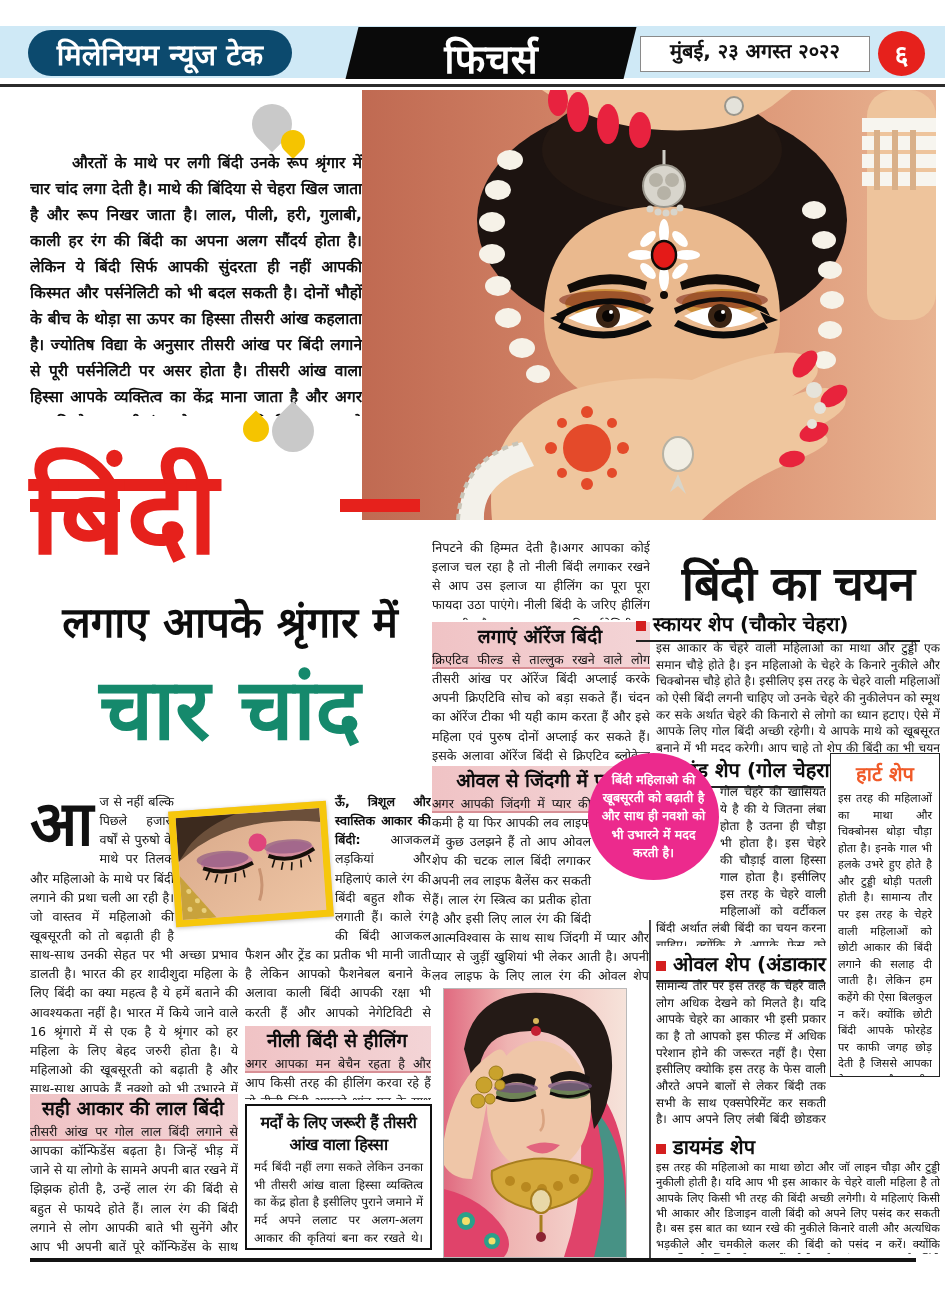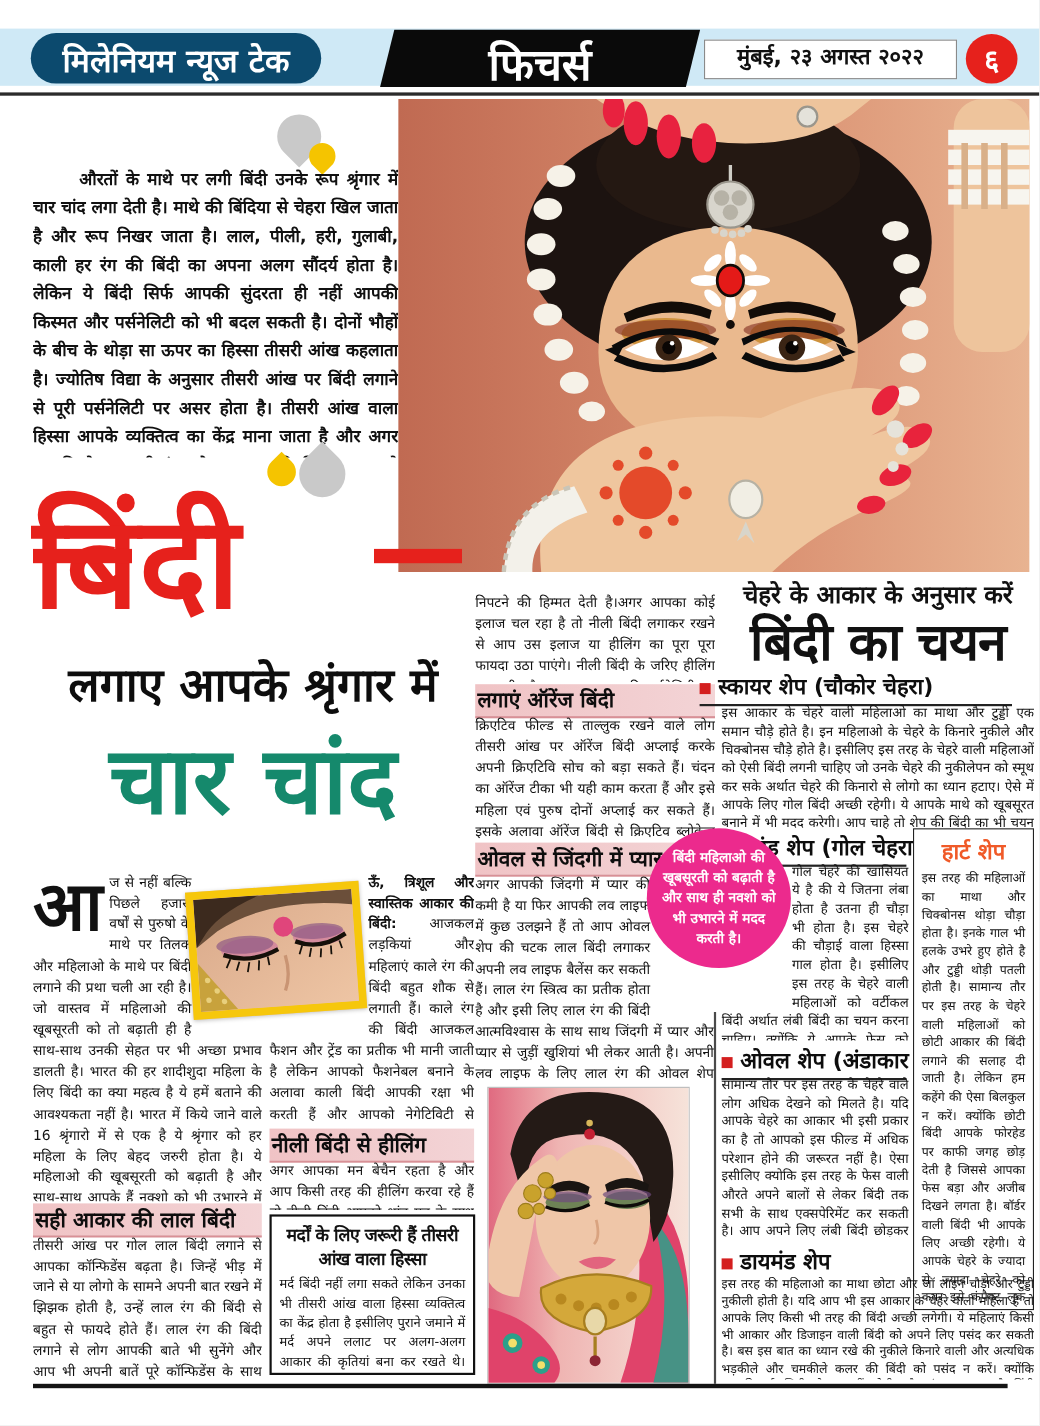--- a/index.html
+++ b/index.html
@@ -33,21 +33,21 @@
   
   .bar-red{background:#e6211c;height:13px;}
   .hl1{left:30px;top:452px;width:400px;height:140px;color:#e6211c;font-size:116px;font-weight:800;
        line-height:1.05;text-align:left;}
   .hl2{left:30px;top:592px;width:400px;height:56px;color:#0d0d0d;font-size:42px;font-weight:800;text-align:center;}
   .hl3{left:30px;top:648px;width:400px;height:112px;color:#15896c;font-size:85px;font-weight:800;text-align:center;}
 
   
   .bodytxt{font-size:12.6px;line-height:1.52;font-weight:500;}
   .pinkhead{background:linear-gradient(90deg,#f0c3c5,#f3d4d6);border-bottom:2px solid #d89096;
-            color:#0d0d0d;font-weight:800;font-size:19px;padding:1px 4px 2px 2px;white-space:nowrap;}
+            color:#0d0d0d;font-weight:800;font-size:19px;padding:1px 4px 18px 2px;white-space:nowrap;text-align:center;}
   .sec4head{font-weight:800;font-size:20px;color:#0d0d0d;border-bottom:2px solid #222;
             padding-bottom:3px;white-space:nowrap;}
   .sq{display:inline-block;width:10px;height:10px;background:#d41f1f;margin-right:7px;}
   .dropcap{float:left;font-size:62px;line-height:0.9;font-weight:800;padding:4px 6px 0 0;}
   .fl{float:left;} .fr{float:right;}
 
   .menbox{border:2px solid #111;padding:5px 7px;}
   .menbox .h{font-weight:800;font-size:16px;text-align:center;margin-bottom:4px;letter-spacing:-0.5px;}
   .menbox .b{font-size:11.8px;line-height:1.5;text-align:justify;}
 
@@ -327,23 +327,20 @@
           <circle cx="22" cy="232" r="9"></circle>
           <circle cx="48" cy="252" r="8"></circle>
         </g>
       <g fill="#f3e06a">
           <circle cx="22" cy="232" r="4"></circle>
           <circle cx="48" cy="252" r="3.5"></circle>
         </g>
     </svg>
   </div>
 
-  <div class="abs kicker" style="left:656px;top:524px;width:284px;">
-    <span>चेहरे के आकार के अनुसार करें</span>
-  </div>
   <div class="abs bigtitle" style="left:656px;top:550px;width:284px;">
     <span>बिंदी का चयन</span>
   </div>
 
   <div class="abs sec4head" style="left:636px;top:610px;width:284px;">
     <span class="sq"></span><span>स्कायर शेप (चौकोर चेहरा)</span>
   </div>
   <div class="abs bodytxt just ov" style="left:656px;top:640px;width:284px;height:114px;font-size:12.1px;line-height:1.38;">
     <span>इस आकार के चेहरे वाली महिलाओ का माथा और टुड्डी एक समान चौड़े होते है। इन महिलाओ के चेहरे के किनारे नुकीले और चिक्बोनस चौड़े होते है। इसीलिए इस तरह के चेहरे वाली महिलाओं को ऐसी बिंदी लगनी चाहिए जो उनके चेहरे की नुकीलेपन को स्मूथ कर सके अर्थात चेहरे की किनारो से लोगो का ध्यान हटाए। ऐसे में आपके लिए गोल बिंदी अच्छी रहेगी। ये आपके माथे को खूबसूरत बनाने में भी मदद करेगी। आप चाहे तो शेप की बिंदी का भी चयन कर सकती है। त्रिकोण आकार बिन्दी को न ही लगाएं तो बेहतर होगा क्योंकि ये सिर्फ आपके चेहरे के किनारो को उभारने का ही काम करेगी।</span>
   </div>
@@ -356,21 +353,21 @@
     <span>गोल चेहरे की खासियत ये है की ये जितना लंबा होता है उतना ही चौड़ा भी होता है। इस चेहरे की चौड़ाई वाला हिस्सा गाल होता है। इसीलिए इस तरह के चेहरे वाली महिलाओं को वर्टीकल बिंदी अर्थात लंबी बिंदी का चयन करना चाहिए। क्योंकि ये आपके फेस को वर्टीकल लुक देने के साथ-साथ आपके चेहरे के कोनो को भी हाईलाइट करेगी। इसीलिए यदि आपका चेहरा भी गोलाकार है तो आप वर्टीकल आकार की बिंदी लगाएं। आप चाहे तो छोटे आकार की गोल बिंदी भी लगा सकती है।</span>
   </div>
 
   <div class="abs sec4head" style="left:656px;top:950px;width:168px;">
     <span class="sq"></span><span>ओवल शेप (अंडाकार चेहरा)</span>
   </div>
   <div class="abs bodytxt just ov" style="left:656px;top:978px;width:170px;height:146px;font-size:11.9px;line-height:1.4;">
     <span>सामान्य तौर पर इस तरह के चेहरे वाले लोग अधिक देखने को मिलते है। यदि आपके चेहरे का आकार भी इसी प्रकार का है तो आपको इस फील्ड में अधिक परेशान होने की जरूरत नहीं है। ऐसा इसीलिए क्योकि इस तरह के फेस वाली औरते अपने बालों से लेकर बिंदी तक सभी के साथ एक्सपेरिमेंट कर सकती है। आप अपने लिए लंबी बिंदी छोड़कर किसी भी प्रकार की बिंदी का चयन कर सकती है। क्योकि लंबी शेप वाली बिंदी आपके चेहरे को और अधिक लंबा दिखाएगी। देखा जाये तो इस तरह के फेस वाली महिलाओं को किसी भी तरह की सलाह की आवश्यकता नहीं है।</span>
   </div>
 
-  <div class="abs heartbox ov" style="left:830px;top:753px;width:110px;height:438px;">
+  <div class="abs heartbox ov" style="left:830px;top:753px;width:110px;height:324px;">
     <div class="h">हार्ट शेप</div>
     <div class="b">इस तरह की महिलाओं का माथा और चिक्बोनस थोड़ा चौड़ा होता है। इनके गाल भी हलके उभरे हुए होते है और टुड्डी थोड़ी पतली होती है। सामान्य तौर पर इस तरह के चेहरे वाली महिलाओं को छोटी आकार की बिंदी लगाने की सलाह दी जाती है। लेकिन हम कहेंगे की ऐसा बिलकुल न करें। क्योंकि छोटी बिंदी आपके फोरहेड पर काफी जगह छोड़ देती है जिससे आपका फेस बड़ा और अजीब दिखने लगता है। बॉर्डर वाली बिंदी भी आपके लिए अच्छी रहेगी। ये आपके चेहरे के ज्यादा से ज्यादा चेहरे को कवर इसे कंपैक्ट लुक देगी।</div>
   </div>
 
   <div class="abs sec4head" style="left:656px;top:1133px;width:284px;border-bottom:none;">
     <span class="sq"></span><span>डायमंड शेप</span>
   </div>
   <div class="abs bodytxt just ov" style="left:656px;top:1160px;width:284px;height:94px;font-size:11.3px;line-height:1.36;">
     <span>इस तरह की महिलाओ का माथा छोटा और जॉ लाइन चौड़ा और टुड्डी नुकीली होती है। यदि आप भी इस आकार के चेहरे वाली महिला है तो आपके लिए किसी भी तरह की बिंदी अच्छी लगेगी। ये महिलाएं किसी भी आकार और डिजाइन वाली बिंदी को अपने लिए पसंद कर सकती है। बस इस बात का ध्यान रखे की नुकीले किनारे वाली और अत्यधिक भड़कीले और चमकीले कलर की बिंदी को पसंद न करें। क्योंकि आपकी पर्सनालिटी को सूट नहीं करेगी। और हां,। एक बात और बिंदी का चयन करते समय अपने परिधान का रंग और मौके को भी ध्यान में रखे। ताकि सभी बातें आपकी बिंदी के अनुकूल रहें।</span>
   </div>

